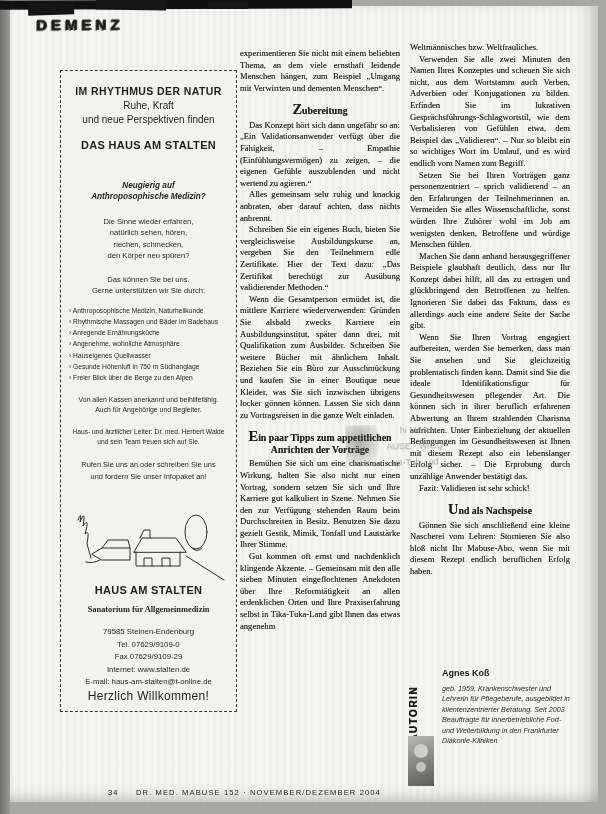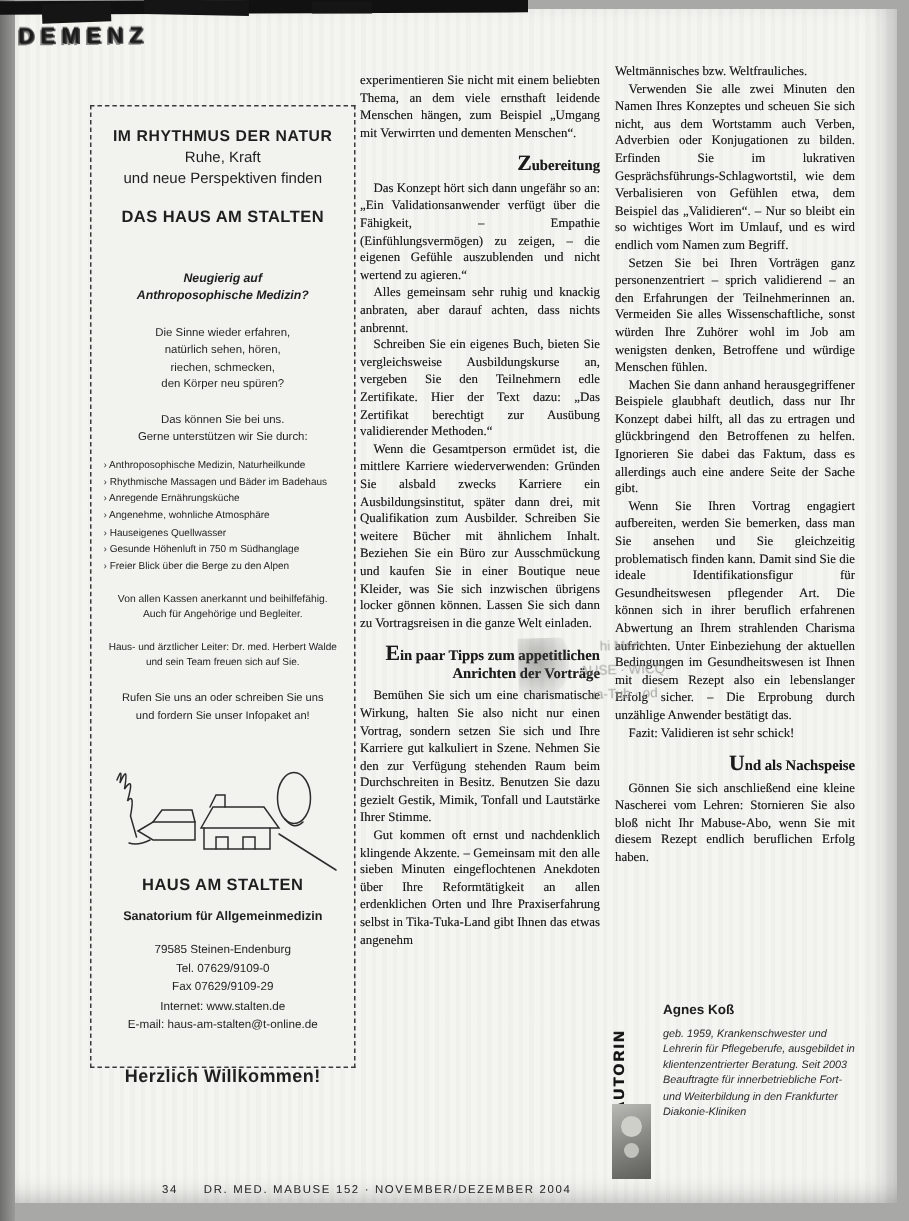--- a/index.html
+++ b/index.html
@@ -14,21 +14,21 @@
     box-shadow:inset -14px 0 18px -10px rgba(0,0,0,0.25), inset 0 -12px 16px -9px rgba(0,0,0,0.2);
   }
   .edge-left { position:absolute; left:0; top:0; width:10px; height:814px;
     background:linear-gradient(90deg,#6e6e6c,#9b9b99); }
   .edge-top-bar { position:absolute; left:0; top:0; width:352px; height:9px; background:#111;
     transform:skewY(-0.25deg); }
   .blob { position:absolute; background:#151515; }
 
   
   .running-header {
-    position:absolute; left:12px; top:16px;
+    position:absolute; left:36px; top:16px;
     font-family:"Liberation Sans", sans-serif; font-weight:bold;
     font-size:15px; letter-spacing:4px; color:#1c1c1c;
     text-shadow:1px 0 0 #444, -1px 1px 0 rgba(20,20,20,.5), 0 -1px 0 rgba(0,0,0,.35);
     transform:rotate(-0.4deg); filter:blur(0.3px);
   }
 
   
   .ad-box {
     position:absolute; left:60px; top:70px; width:177px; height:642px;
     border:1.5px dashed #3a3a3a; background:#f2f2ee;
@@ -41,34 +41,34 @@
   .ad-question { font-size:8.2px; font-weight:bold; font-style:italic; margin-top:29px; line-height:1.4; }
   .ad-senses { font-size:7.6px; margin-top:13px; line-height:1.5; }
   .ad-support { font-size:7.6px; margin-top:12px; line-height:1.5; }
   .ad-bullets { margin-top:9px; text-align:left; font-size:6.7px; line-height:1.65; }
   .ad-bullet::before { content:"› "; }
   .ad-note { font-size:6.9px; margin-top:12px; line-height:1.5; }
   .ad-leader { font-size:6.7px; margin-top:12px; line-height:1.5; }
   .ad-cta { font-size:7.4px; margin-top:12px; line-height:1.55; }
   .ad-illustration { margin-top:8px; height:92px; }
   .ad-facility-name { font-size:11px; font-weight:bold; margin-top:2px; letter-spacing:.3px; }
-  .ad-facility-type { font-size:8.4px; font-weight:bold; margin-top:9px; }
+  .ad-facility-type { font-size:8.4px; font-weight:bold; margin-top:9px;font-family:Liberation Serif, serif; }
   .ad-contact { font-size:7.8px; margin-top:12px; line-height:1.6; }
-  .ad-welcome { font-size:12px; font-weight:bold; margin-top:20px; letter-spacing:.3px; }
+  .ad-welcome { font-size:12px; font-weight:normal; letter-spacing:.3px; }
 
   
   .col { position:absolute; width:160px; color:#1b1b1b; font-size:8.6px; line-height:11.6px;
     text-align:justify; text-shadow:0 0 .4px rgba(40,40,40,.55); }
   .col-1 { left:240px; top:48px; height:724px; }
   .col-2 { left:410px; top:42px; height:730px; }
   .para { margin:0; }
   .para.indent { text-indent:9px; }
   .section-heading {
     font-weight:bold; font-size:9.8px; line-height:11.5px;
-    margin:10px 0 3px 0; text-align:right;
+    margin:10px 0 3px 0; text-align:center;
   }
   .section-heading::first-letter { font-size:14.5px; }
 
   
   .stamp {
     position:absolute; left:338px; top:422px; width:155px; height:86px;
     color:#8e8e8a; font-family:"Liberation Sans", sans-serif;
     font-size:9px; line-height:16px; text-align:center;
     transform:rotate(-1.5deg); opacity:.75; filter:blur(0.4px);
   }

